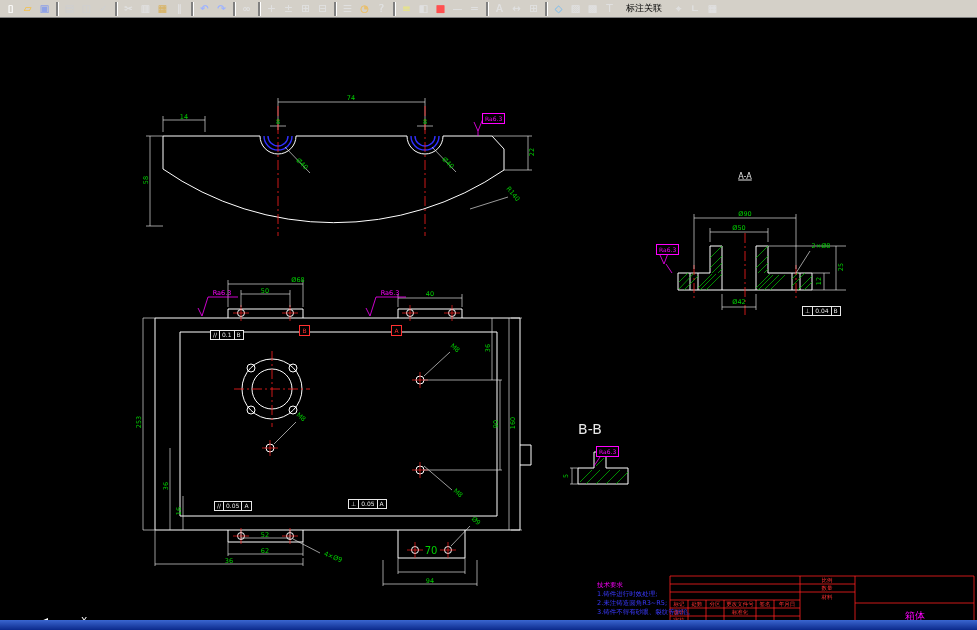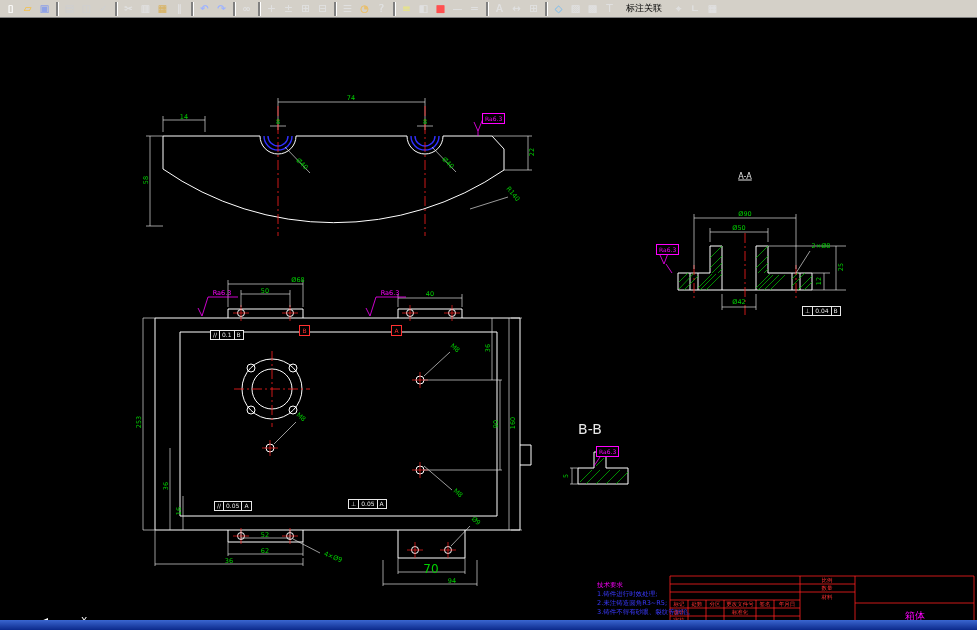--- a/index.html
+++ b/index.html
@@ -170,22 +170,22 @@
         <span class="lbl" style="left: 513px; top: 176px; color: rgb(0, 208, 0); font-size: 6.5px; transform: translate(-50%, -50%) rotate(50deg);">R140</span>
         <span class="lbl" style="left: 265px; top: 262px; color: rgb(0, 208, 0); font-size: 6.5px; transform: translate(-50%, -50%); margin-left: 33px;">Ø68</span>
         <span class="lbl" style="left: 265px; top: 273px; color: rgb(0, 208, 0); font-size: 6.5px; transform: translate(-50%, -50%);">50</span>
         <span class="lbl" style="left: 430px; top: 276px; color: rgb(0, 208, 0); font-size: 6.5px; transform: translate(-50%, -50%);">40</span>
         <span class="lbl" style="left: 139px; top: 404px; color: rgb(0, 208, 0); font-size: 6.5px; transform: translate(-50%, -50%) rotate(-90deg);">253</span>
         <span class="lbl" style="left: 166px; top: 468px; color: rgb(0, 208, 0); font-size: 6.5px; transform: translate(-50%, -50%) rotate(-90deg);">36</span>
         <span class="lbl" style="left: 179px; top: 493px; color: rgb(0, 208, 0); font-size: 6.5px; transform: translate(-50%, -50%) rotate(-90deg);">16</span>
         <span class="lbl" style="left: 265px; top: 517px; color: rgb(0, 208, 0); font-size: 6.5px; transform: translate(-50%, -50%);">52</span>
         <span class="lbl" style="left: 265px; top: 533px; color: rgb(0, 208, 0); font-size: 6.5px; transform: translate(-50%, -50%);">62</span>
         <span class="lbl" style="left: 229px; top: 543px; color: rgb(0, 208, 0); font-size: 6.5px; transform: translate(-50%, -50%);">36</span>
-        <span class="lbl" style="left: 431px; top: 551px; color: rgb(0, 208, 0); font-size: 12px; transform: translate(-50%, -50%);">70</span>
-        <span class="lbl" style="left: 430px; top: 563px; color: rgb(0, 208, 0); font-size: 6.5px; transform: translate(-50%, -50%); margin-left: 22px;">94</span>
+        <span class="lbl" style="left: 431px; top: 532px; color: rgb(0, 208, 0); font-size: 10px; transform: translate(-50%, -50%);">70</span>
+        <span class="lbl" style="left: 430px; top: 563px; color: rgb(0, 208, 0); font-size: 6.5px; transform: translate(-50%, -50%);">94</span>
         <span class="lbl" style="left: 488px; top: 330px; color: rgb(0, 208, 0); font-size: 6.5px; transform: translate(-50%, -50%) rotate(-90deg);">36</span>
         <span class="lbl" style="left: 496px; top: 406px; color: rgb(0, 208, 0); font-size: 6.5px; transform: translate(-50%, -50%) rotate(-90deg);">90</span>
         <span class="lbl" style="left: 513px; top: 405px; color: rgb(0, 208, 0); font-size: 6.5px; transform: translate(-50%, -50%) rotate(-90deg);">160</span>
         <span class="lbl" style="left: 455px; top: 330px; color: rgb(0, 208, 0); font-size: 6.5px; transform: translate(-50%, -50%) rotate(40deg);">M8</span>
         <span class="lbl" style="left: 458px; top: 475px; color: rgb(0, 208, 0); font-size: 6.5px; transform: translate(-50%, -50%) rotate(40deg);">M8</span>
         <span class="lbl" style="left: 301px; top: 399px; color: rgb(0, 208, 0); font-size: 6.5px; transform: translate(-50%, -50%) rotate(40deg);">M8</span>
         <span class="lbl" style="left: 333px; top: 539px; color: rgb(0, 208, 0); font-size: 6.5px; transform: translate(-50%, -50%) rotate(22deg);">4×Ø9</span>
         <span class="lbl" style="left: 476px; top: 503px; color: rgb(0, 208, 0); font-size: 6.5px; transform: translate(-50%, -50%) rotate(40deg);">Ø9</span>
         <span class="lbl" style="left: 222px; top: 275px; color: rgb(255, 0, 255); font-size: 6.5px; transform: translate(-50%, -50%);">Ra6.3</span>
         <span class="lbl" style="left: 390px; top: 275px; color: rgb(255, 0, 255); font-size: 6.5px; transform: translate(-50%, -50%);">Ra6.3</span>

